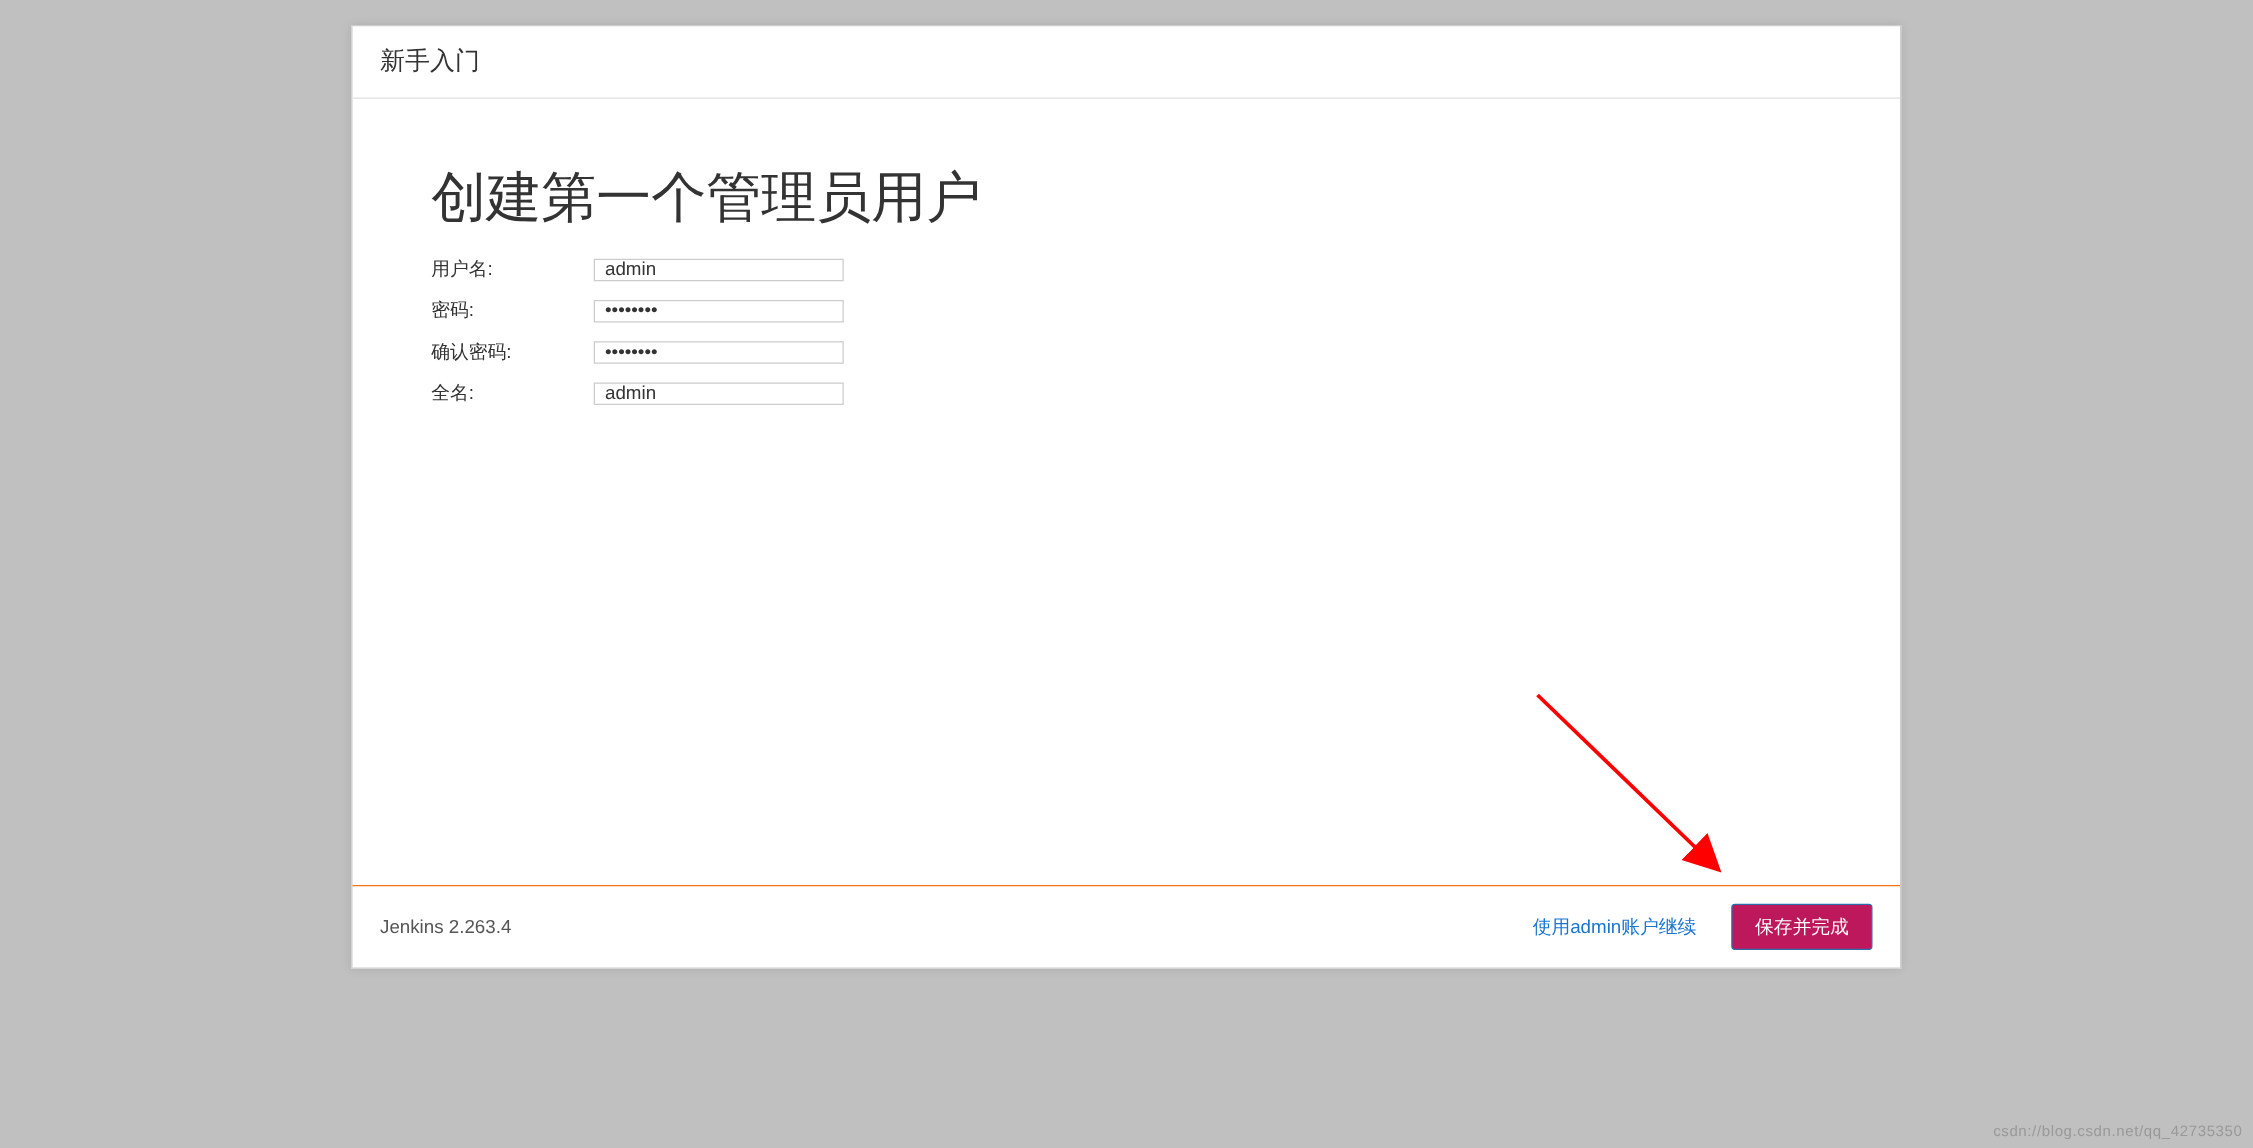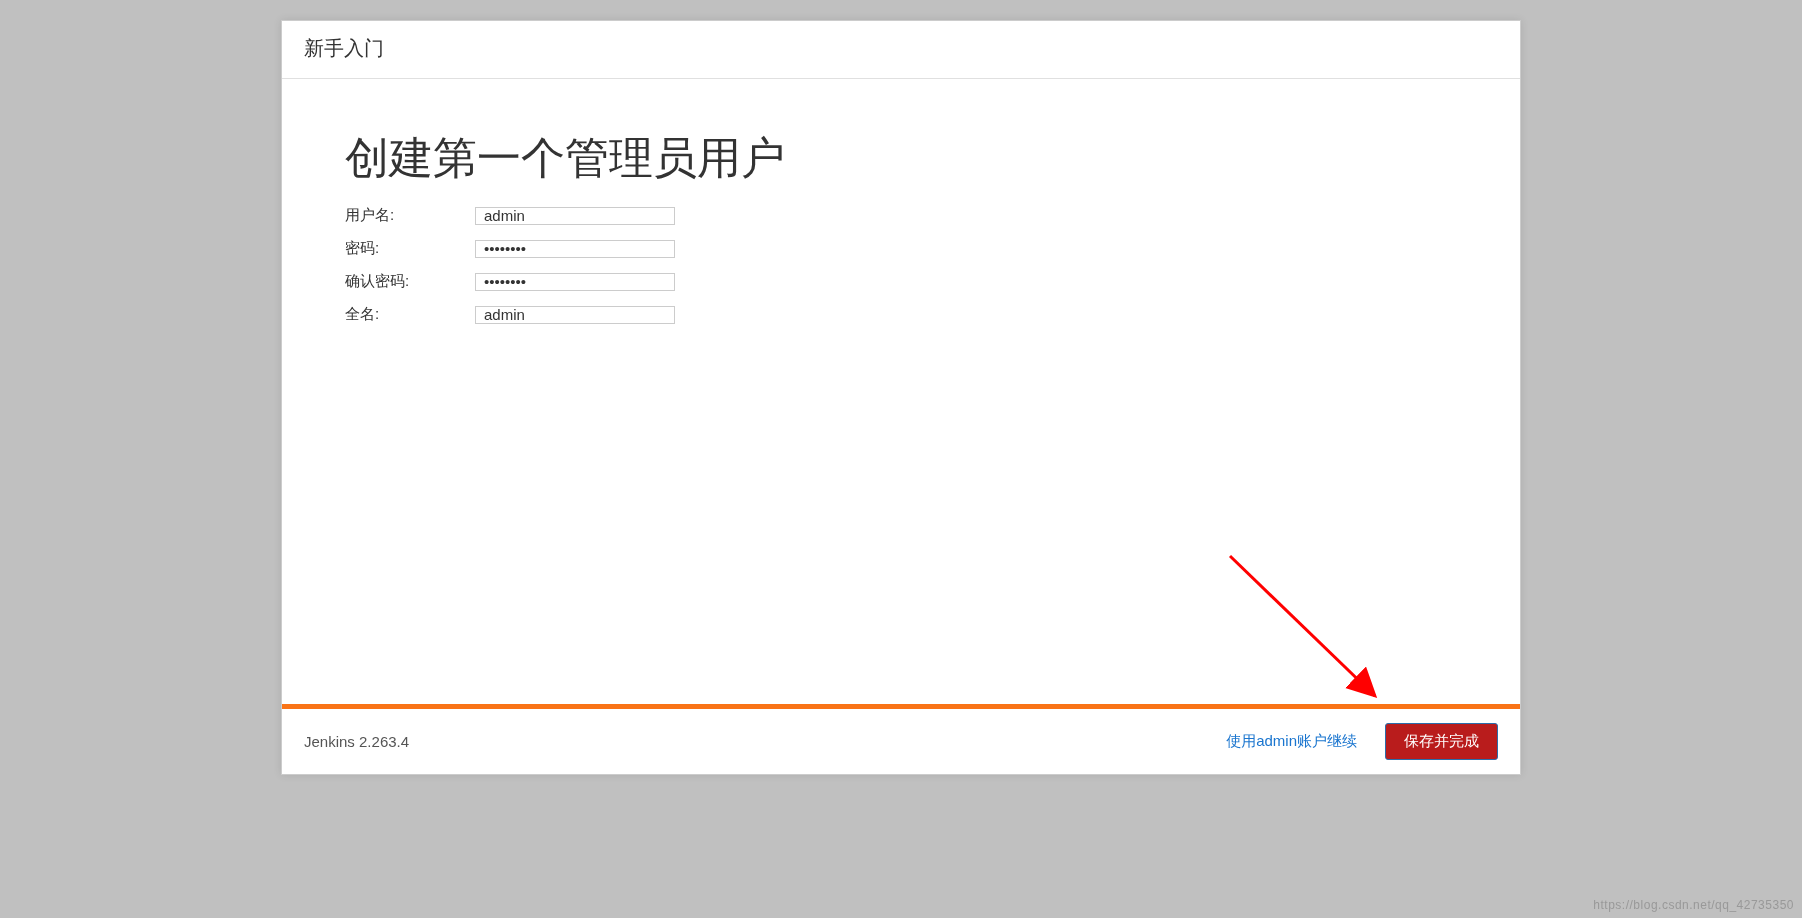--- a/index.html
+++ b/index.html
@@ -66,21 +66,21 @@
       padding: 3px 8px;
       font-size: 15px;
       color: #333;
       font-family: inherit;
     }
     .form-input.focused {
       border: 1.5px solid #000;
       outline: none;
     }
     .modal-footer {
-      border-top: 5px solid #f97316;
+      border-top: 1px solid #f97316;
       padding: 14px 22px;
       display: flex;
       align-items: center;
       justify-content: space-between;
     }
     .footer-left {
       font-size: 15px;
       color: #555;
     }
     .footer-right {
@@ -90,21 +90,21 @@
     }
     .link-button {
       color: #1a75cf;
       font-size: 15px;
       cursor: pointer;
       background: none;
       border: none;
       font-family: inherit;
     }
     .primary-button {
-      background: #b91c1c;
+      background: #be185d;
       color: #fff;
       border: 1px solid #2b6daa;
       border-radius: 3px;
       padding: 8px 18px;
       font-size: 15px;
       cursor: pointer;
       font-family: inherit;
     }
     .arrow-annotation {
       position: absolute;
@@ -168,13 +168,13 @@
   <div class="modal-footer">
     <div class="footer-left">Jenkins 2.263.4</div>
     <div class="footer-right">
       <button class="link-button">使用admin账户继续</button>
       <button class="primary-button">保存并完成</button>
     </div>
   </div>
 
 </div>
 
-<div class="watermark">https://blog.csdn.net/qq_42735350</div>
+<div class="watermark">csdn://blog.csdn.net/qq_42735350</div>
 
 </body></html>

